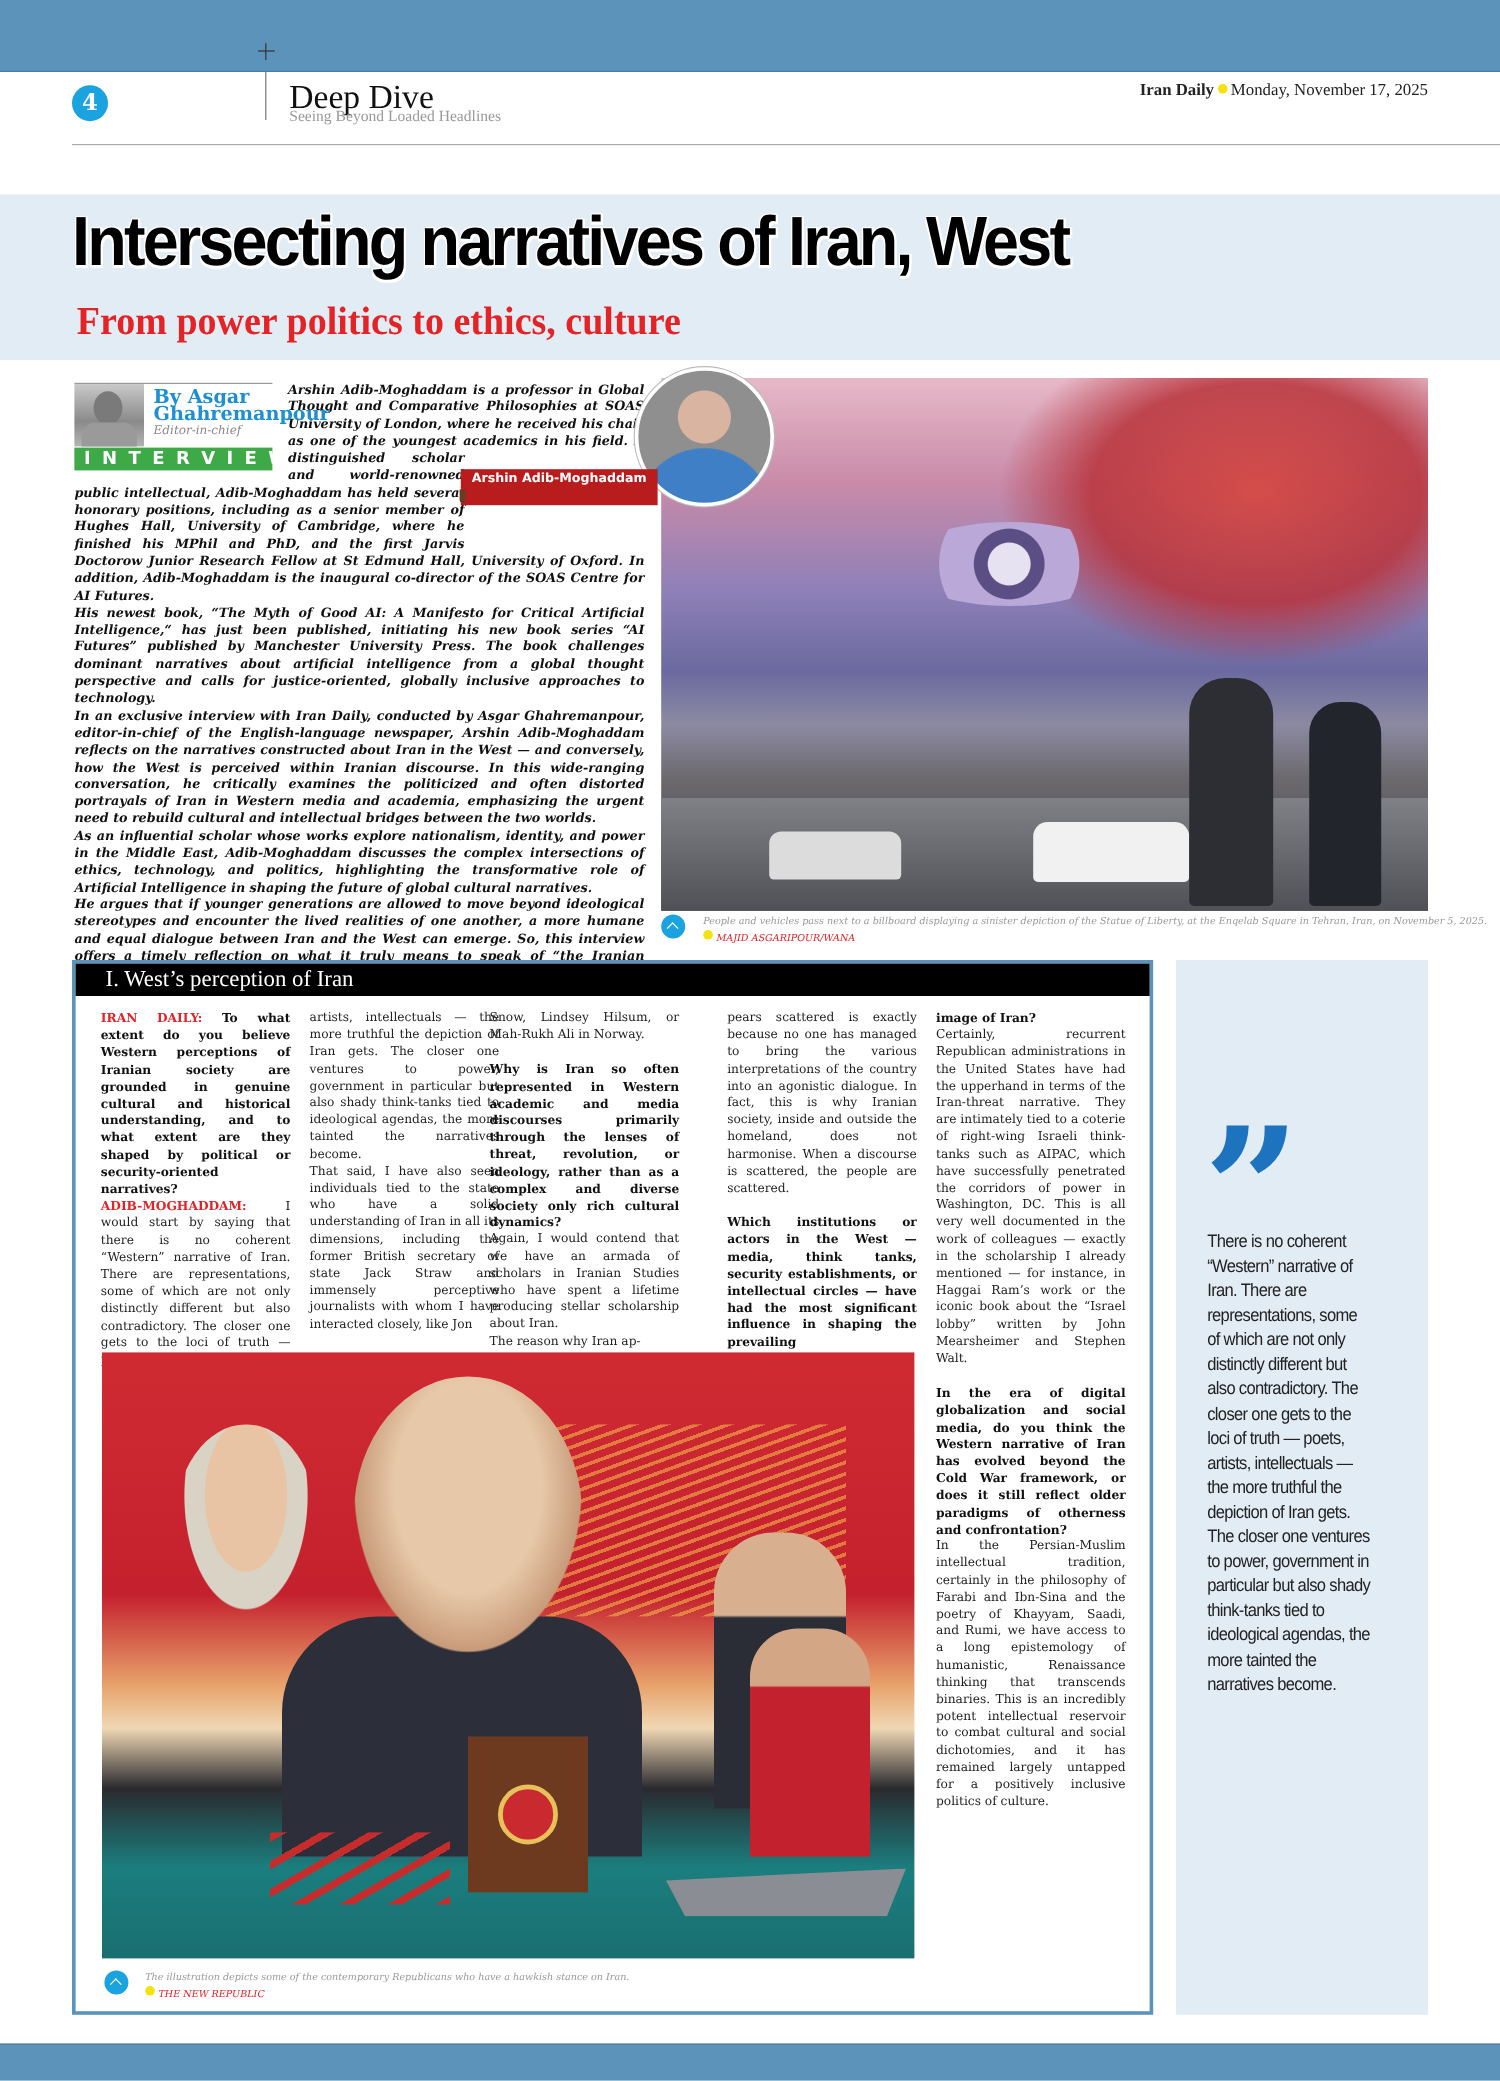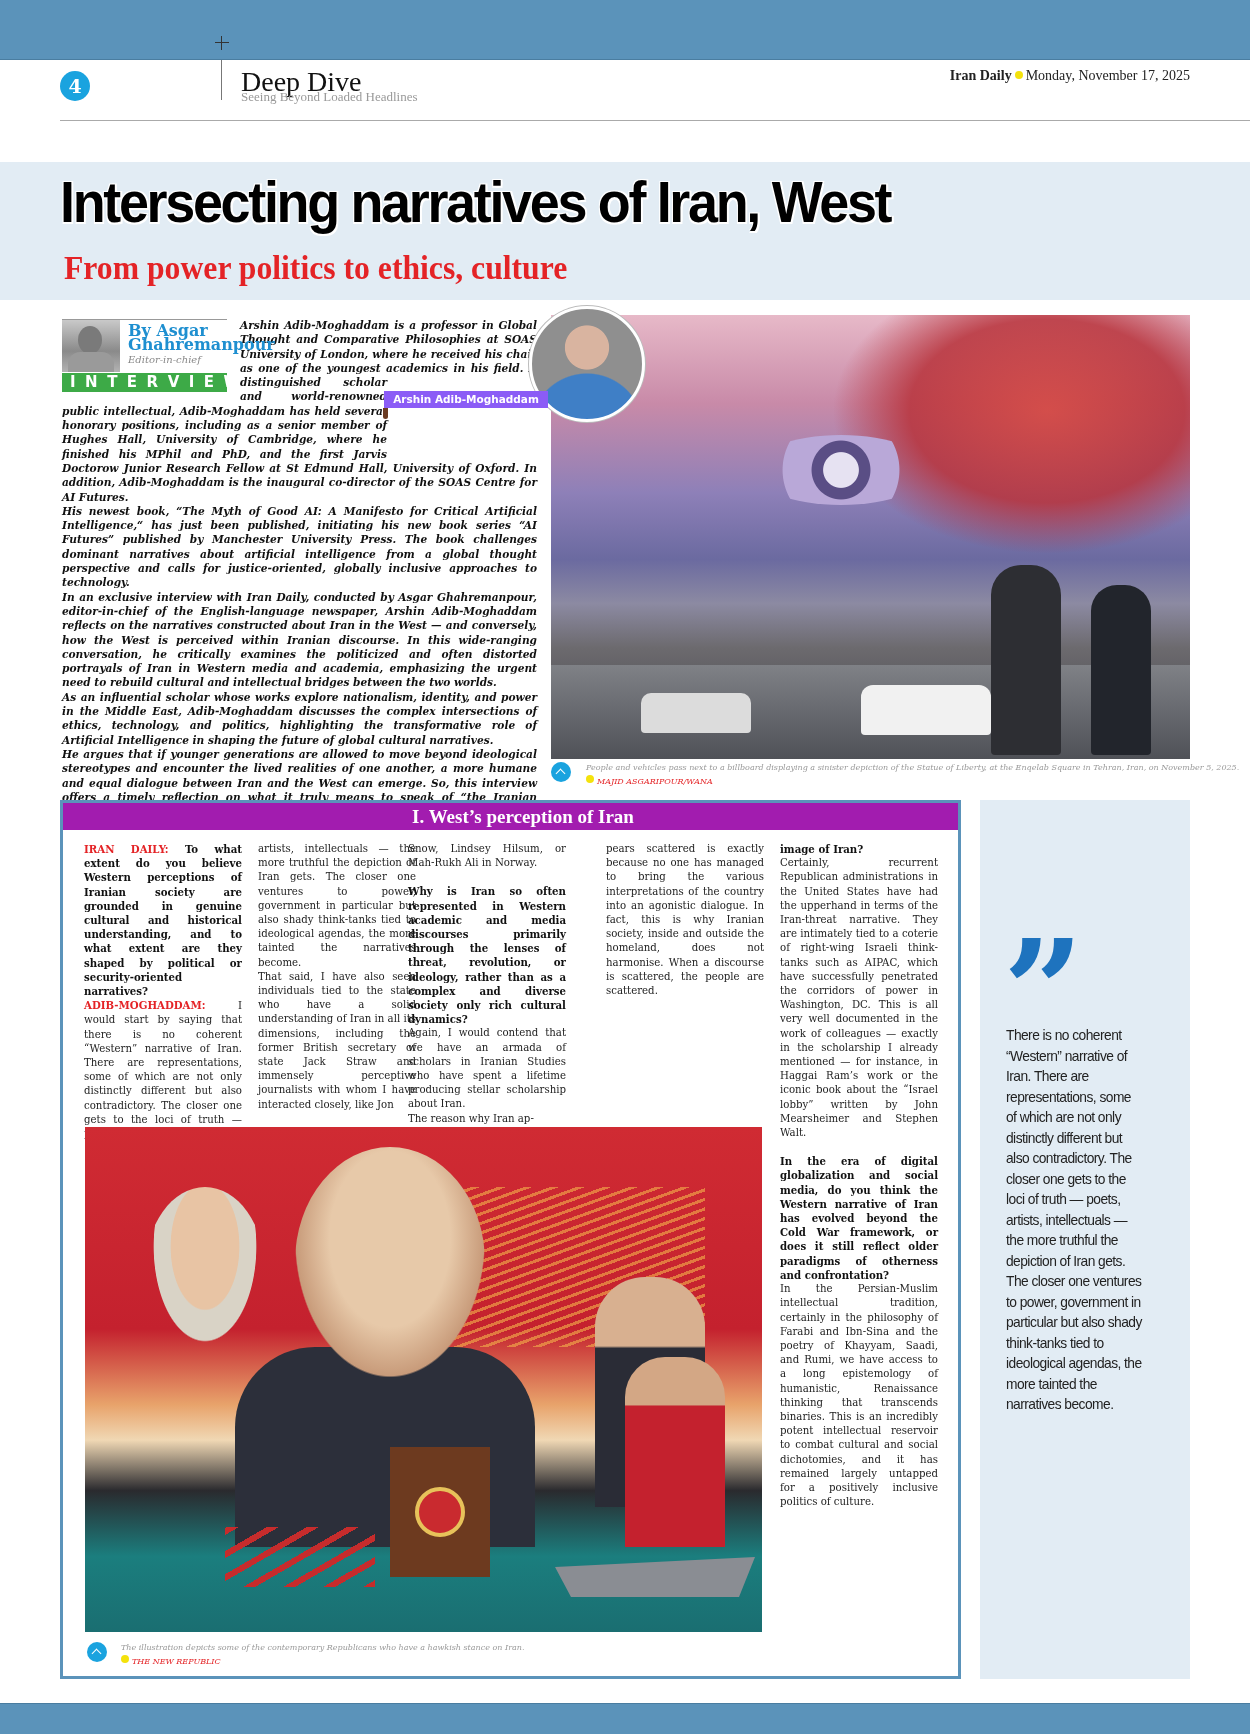--- a/index.html
+++ b/index.html
@@ -33,40 +33,40 @@
   .by-role { position: absolute; left: 128px; top: 354px; font-family: "DejaVu Serif", serif; font-style: italic; font-size: 10px; color: #888; }
   .interview-tag { position: absolute; left: 62px; top: 373px; width: 165px; height: 19px; background: #3daa47; color: #fff; font-family: "DejaVu Sans", sans-serif; font-weight: bold; font-size: 15px; letter-spacing: 9.5px; text-align: center; line-height: 19px; padding-left: 8px; }
 
   .intro { position: absolute; left: 62px; top: 318px; width: 475px; font-family: "DejaVu Serif", serif; font-style: italic; font-weight: bold; font-size: 10.6px; line-height: 14.3px; color: #111; text-align: justify; }
   .intro .float-box { float: left; width: 178px; height: 78px; }
   .intro .float-right { float: right; width: 150px; height: 75px; clear: right; }
   .intro .float-right-top { float: right; width: 0px; height: 58px; }
   .intro p { margin: 0; }
 
   .portrait { position: absolute; left: 529px; top: 306px; width: 116px; height: 116px; border-radius: 50%; background: radial-gradient(circle at 50% 35%, #d9b4a0 0 24%, transparent 25%), radial-gradient(circle at 50% 110%, #3f7fc6 0 42%, transparent 43%), #8f8f8f; border: 3px solid #fff; box-shadow: 0 0 0 1px #bbb; }
-  .name-ribbon { position: absolute; left: 384px; top: 391px; width: 164px; height: 17px; background: #8b5cf6; color: #fff; font-family: "DejaVu Sans", sans-serif; font-weight: bold; font-size: 10.5px; line-height: 17px; text-align: center; }
+  .name-ribbon { position: absolute; left: 384px; top: 391px; width: 164px; height: 30px; background: #b91c1c; color: #fff; font-family: "DejaVu Sans", sans-serif; font-weight: bold; font-size: 10.5px; line-height: 17px; text-align: center; }
   .ribbon-tail { position: absolute; left: 383px; top: 408px; width: 5px; height: 11px; background: #6b3b22; border-radius: 0 0 3px 3px; }
 
   .main-photo { position: absolute; left: 551px; top: 315px; width: 639px; height: 444px; overflow: hidden; background: linear-gradient(180deg, #e7b9c8 0%, #c88aa8 20%, #8e80b8 40%, #6b6aa0 55%, #8c8aa2 65%, #6c6a6e 75%, #3b3d45 100%); }
   .main-photo .redhair { position: absolute; left: 280px; top: 0; width: 360px; height: 240px; background: radial-gradient(ellipse at 60% 40%, #d6433a 0%, #b8323a 45%, transparent 70%); opacity: 0.85; }
   .main-photo .eye { position: absolute; left: 200px; top: 120px; width: 180px; height: 70px; border-radius: 50%; background: radial-gradient(circle at 50% 50%, #e6e2f2 0 18%, #5a4e85 19% 30%, #b9a8d8 31% 60%, transparent 61%); }
   .main-photo .street { position: absolute; left: 0; top: 350px; width: 639px; height: 94px; background: linear-gradient(180deg, #7f8186 0%, #4f5157 100%); }
   .main-photo .car { position: absolute; left: 310px; top: 370px; width: 130px; height: 50px; border-radius: 12px 12px 4px 4px; background: #f1f1f1; }
   .main-photo .car2 { position: absolute; left: 90px; top: 378px; width: 110px; height: 40px; border-radius: 10px 10px 4px 4px; background: #dcdcdc; }
   .main-photo .person { position: absolute; left: 440px; top: 250px; width: 70px; height: 190px; border-radius: 30px 30px 4px 4px; background: #2d2e33; }
   .main-photo .person2 { position: absolute; left: 540px; top: 270px; width: 60px; height: 170px; border-radius: 26px 26px 4px 4px; background: #22252c; }
 
   .cap-icon { position: absolute; width: 20px; height: 20px; border-radius: 50%; background: #1aa3df; }
   .cap-icon:after { content: ""; position: absolute; left: 6px; top: 8px; width: 6px; height: 6px; border-left: 1.5px solid #fff; border-top: 1.5px solid #fff; transform: rotate(45deg); }
   .caption { position: absolute; font-family: "DejaVu Serif", serif; font-style: italic; font-size: 8px; color: #999; white-space: nowrap; }
   .credit { position: absolute; font-family: "DejaVu Serif", serif; font-style: italic; font-size: 8px; color: #e42326; white-space: nowrap; }
   .credit .yellow-dot { margin-left: 0; }
 
   .box { position: absolute; left: 60px; top: 800px; width: 901px; height: 879px; border: 3px solid #5b93ba; background: #fff; }
-  .box-header { position: absolute; left: 0; top: 0; width: 895px; height: 27px; background: #a21caf; color: #fff; font-family: "Liberation Serif", serif; font-weight: bold; font-size: 19px; line-height: 27px; padding-left: 25px; transform-origin: left; text-align: center; }
+  .box-header { position: absolute; left: 0; top: 0; width: 895px; height: 27px; background: #000000; color: #fff; font-family: "Liberation Serif", serif; font-weight: normal; font-size: 19px; line-height: 27px; padding-left: 25px; transform-origin: left; }
 
   .col { position: absolute; width: 158px; font-family: "DejaVu Serif", serif; font-size: 10.2px; line-height: 14.2px; color: #222; text-align: justify; hyphens: manual; }
   .col p { margin: 0; }
   .col .q { font-weight: bold; color: #111; }
   .col .spk { font-weight: bold; color: #e42326; }
   .col .gap { height: 14px; }
 
   .illustration { position: absolute; left: 85px; top: 1127px; width: 677px; height: 505px; overflow: hidden; background: linear-gradient(180deg, #d02b33 0%, #c4212e 40%, #e8a36b 55%, #f0d8b4 62%, #2a2a2e 72%, #1b7e7e 85%, #1a6e71 100%); }
   .illustration .sun { position: absolute; left: 360px; top: 60px; width: 260px; height: 160px; background: repeating-linear-gradient(160deg, #f4b24b 0 3px, transparent 3px 9px); opacity: 0.6; }
   .illustration .big-face { position: absolute; left: 210px; top: 20px; width: 190px; height: 230px; border-radius: 50% 50% 45% 45%; background: radial-gradient(ellipse at 50% 40%, #e7c9a9 0 45%, #c89b7a 70%, transparent 71%); }
@@ -160,20 +160,21 @@
   <p>Snow, Lindsey Hilsum, or Mah-Rukh Ali in Norway.</p>
   <div class="gap"></div>
   <p class="q">Why is Iran so often represented in Western academic and media discourses primarily through the lenses of threat, revolution, or ideology, rather than as a complex and diverse society only rich cultural dynamics?</p>
   <p>Again, I would contend that we have an armada of scholars in Iranian Studies who have spent a lifetime producing stellar scholarship about Iran.</p>
   <p>The reason why Iran ap-</p>
 </div>
 
 <div class="col" style="left:606px; top:842px;">
   <p>pears scattered is exactly because no one has managed to bring the various interpretations of the country into an agonistic dialogue. In fact, this is why Iranian society, inside and outside the homeland, does not harmonise. When a discourse is scattered, the people are scattered.</p>
   <div class="gap"></div>
+  <p class="q">Which institutions or actors in the West — media, think tanks, security establishments, or intellectual circles — have had the most significant influence in shaping the prevailing</p>
 </div>
 
 <div class="col" style="left:780px; top:842px;">
   <p class="q">image of Iran?</p>
   <p>Certainly, recurrent Republican administrations in the United States have had the upperhand in terms of the Iran-threat narrative. They are intimately tied to a coterie of right-wing Israeli think-tanks such as AIPAC, which have successfully penetrated the corridors of power in Washington, DC. This is all very well documented in the work of colleagues — exactly in the scholarship I already mentioned — for instance, in Haggai Ram’s work or the iconic book about the “Israel lobby” written by John Mearsheimer and Stephen Walt.</p>
   <div class="gap"></div>
   <p class="q">In the era of digital globalization and social media, do you think the Western narrative of Iran has evolved beyond the Cold War framework, or does it still reflect older paradigms of otherness and confrontation?</p>
   <p>In the Persian-Muslim intellectual tradition, certainly in the philosophy of Farabi and Ibn-Sina and the poetry of Khayyam, Saadi, and Rumi, we have access to a long epistemology of humanistic, Renaissance thinking that transcends binaries. This is an incredibly potent intellectual reservoir to combat cultural and social dichotomies, and it has remained largely untapped for a positively inclusive politics of culture.</p>
 </div>
 

